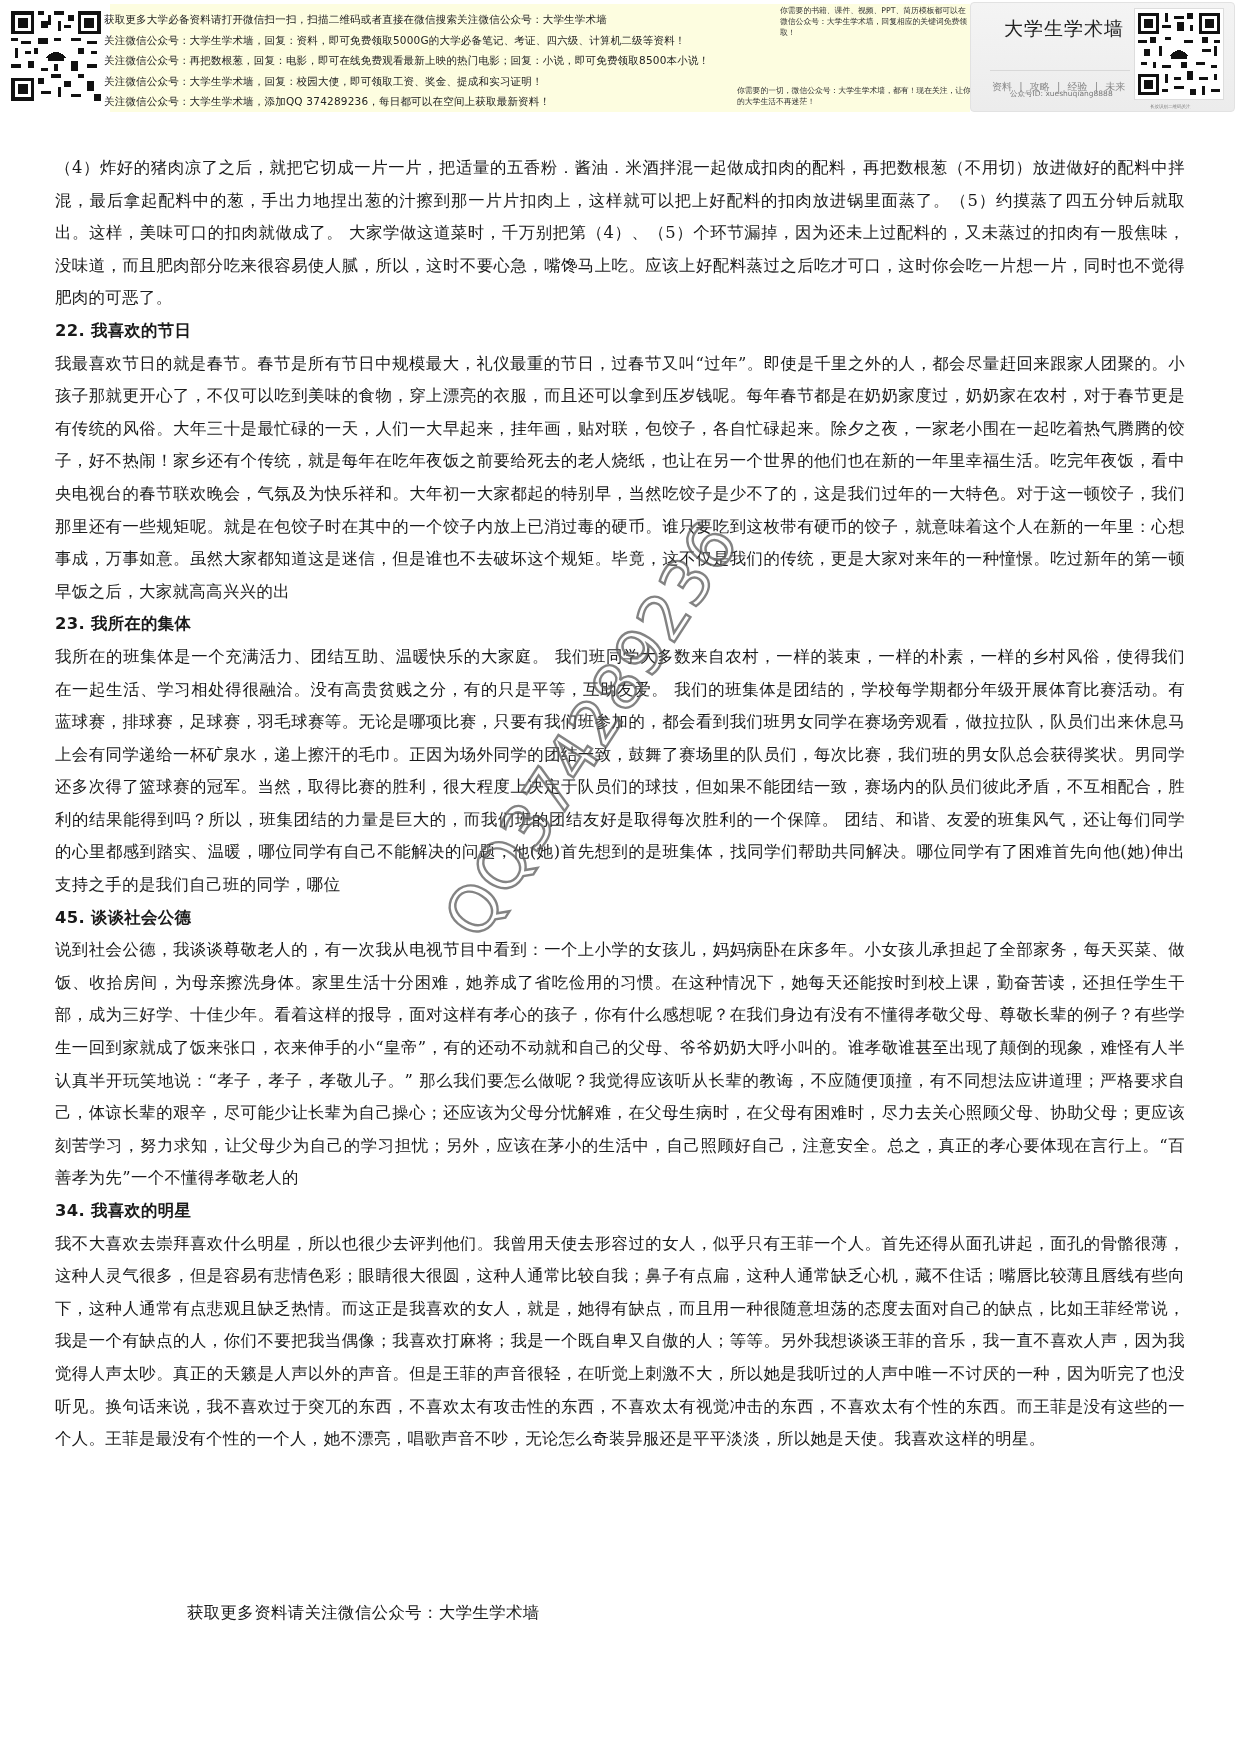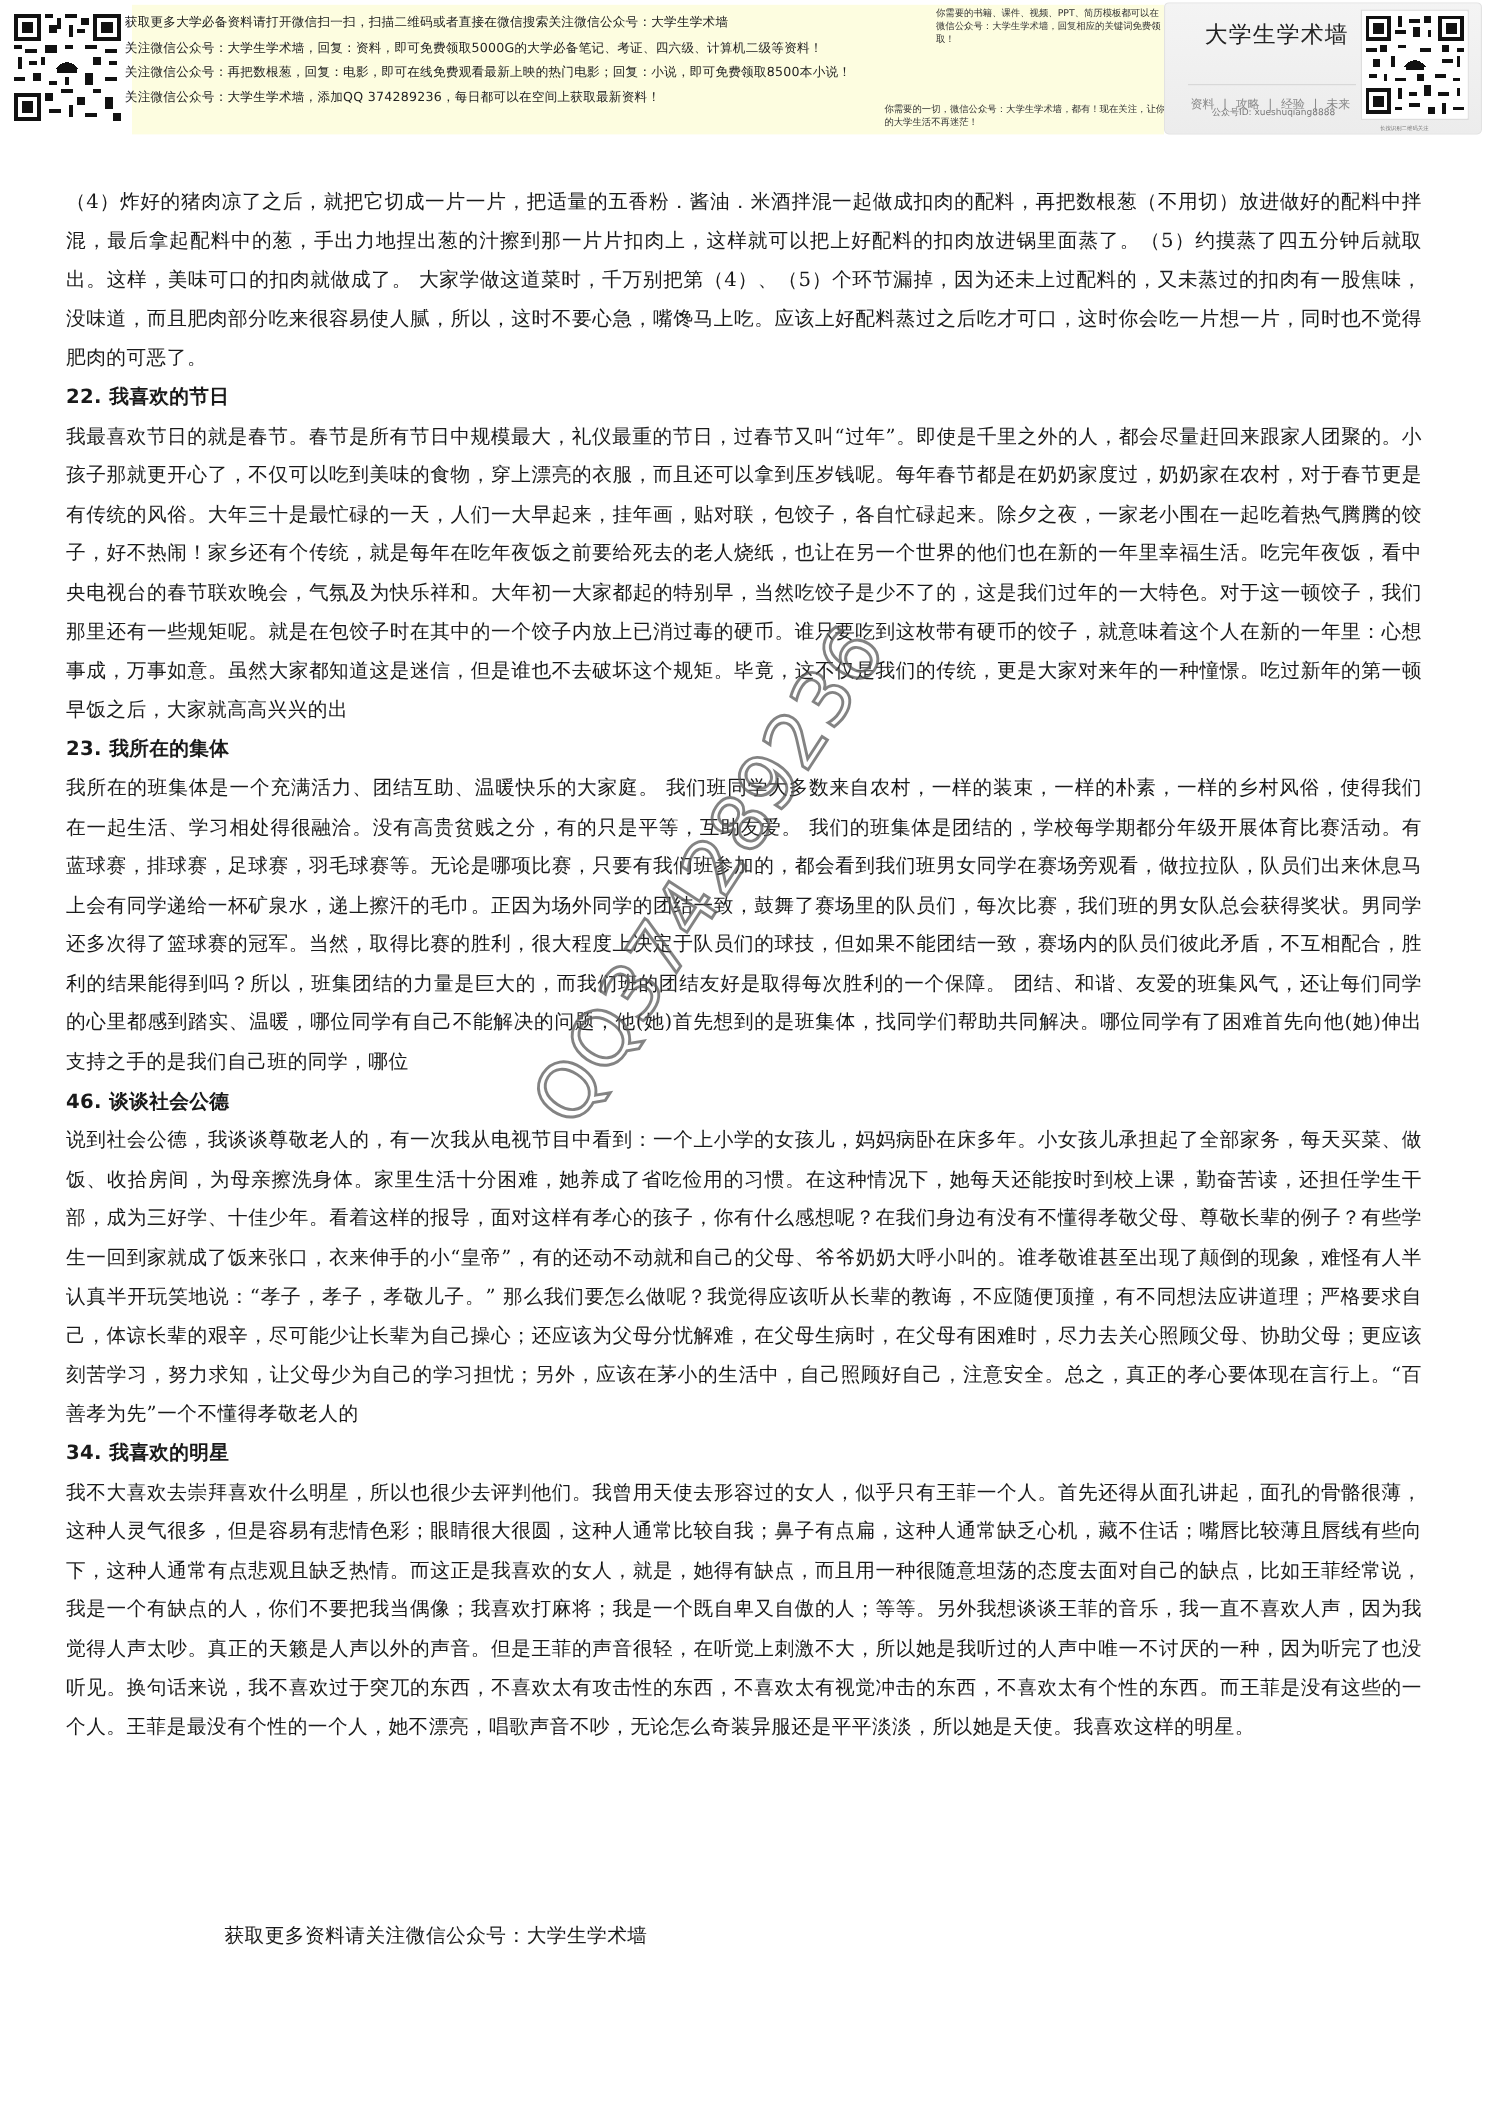--- a/index.html
+++ b/index.html
@@ -87,20 +87,21 @@
           <rect x="19" y="26" width="3" height="1"></rect>
           <rect x="26" y="26" width="2" height="2"></rect>
       </g>
     </svg>
   </div>
 
   <div class="ad-lines">
     <div>获取更多大学必备资料请打开微信扫一扫，扫描二维码或者直接在微信搜索关注微信公众号：大学生学术墙</div>
     <div>关注微信公众号：大学生学术墙，回复：资料，即可免费领取5000G的大学必备笔记、考证、四六级、计算机二级等资料！</div>
     <div>关注微信公众号：再把数根葱，回复：电影，即可在线免费观看最新上映的热门电影；回复：小说，即可免费领取8500本小说！</div>
+    <div>关注微信公众号：大学生学术墙，回复：校园大使，即可领取工资、奖金、提成和实习证明！</div>
     <div>关注微信公众号：大学生学术墙，添加QQ 374289236，每日都可以在空间上获取最新资料！</div>
   </div>
 
   <div class="ad-note-top">你需要的书籍、课件、视频、PPT、简历模板都可以在微信公众号：大学生学术墙，回复相应的关键词免费领取！</div>
   <div class="ad-note-bottom">你需要的一切，微信公众号：大学生学术墙，都有！现在关注，让你的大学生活不再迷茫！</div>
 
   <div class="card"></div>
   <div class="card-title">大学生学术墙</div>
   <div class="card-id">公众号ID: xueshuqiang8888</div>
   <div class="card-divider"></div>
@@ -167,21 +168,21 @@
     <div class="section-title">22. 我喜欢的节日</div>
     <p class="para">我最喜欢节日的就是春节。春节是所有节日中规模最大，礼仪最重的节日，过春节又叫“过年”。即使是千里之外的人，都会尽量赶回来跟家人团聚的。小孩子那就更开心了，不仅可以吃到美味的食物，穿上漂亮的衣服，而且还可以拿到压岁钱呢。每年春节都是在奶奶家度过，奶奶家在农村，对于春节更是有传统的风俗。大年三十是最忙碌的一天，人们一大早起来，挂年画，贴对联，包饺子，各自忙碌起来。除夕之夜，一家老小围在一起吃着热气腾腾的饺子，好不热闹！家乡还有个传统，就是每年在吃年夜饭之前要给死去的老人烧纸，也让在另一个世界的他们也在新的一年里幸福生活。吃完年夜饭，看中央电视台的春节联欢晚会，气氛及为快乐祥和。大年初一大家都起的特别早，当然吃饺子是少不了的，这是我们过年的一大特色。对于这一顿饺子，我们那里还有一些规矩呢。就是在包饺子时在其中的一个饺子内放上已消过毒的硬币。谁只要吃到这枚带有硬币的饺子，就意味着这个人在新的一年里：心想事成，万事如意。虽然大家都知道这是迷信，但是谁也不去破坏这个规矩。毕竟，这不仅是我们的传统，更是大家对来年的一种憧憬。吃过新年的第一顿早饭之后，大家就高高兴兴的出</p>
   </div>
 
   <div>
     <div class="section-title">23. 我所在的集体</div>
     <p class="para">我所在的班集体是一个充满活力、团结互助、温暖快乐的大家庭。 我们班同学大多数来自农村，一样的装束，一样的朴素，一样的乡村风俗，使得我们在一起生活、学习相处得很融洽。没有高贵贫贱之分，有的只是平等，互助友爱。 我们的班集体是团结的，学校每学期都分年级开展体育比赛活动。有蓝球赛，排球赛，足球赛，羽毛球赛等。无论是哪项比赛，只要有我们班参加的，都会看到我们班男女同学在赛场旁观看，做拉拉队，队员们出来休息马上会有同学递给一杯矿泉水，递上擦汗的毛巾。正因为场外同学的团结一致，鼓舞了赛场里的队员们，每次比赛，我们班的男女队总会获得奖状。男同学还多次得了篮球赛的冠军。当然，取得比赛的胜利，很大程度上决定于队员们的球技，但如果不能团结一致，赛场内的队员们彼此矛盾，不互相配合，胜利的结果能得到吗？所以，班集团结的力量是巨大的，而我们班的团结友好是取得每次胜利的一个保障。 团结、和谐、友爱的班集风气，还让每们同学的心里都感到踏实、温暖，哪位同学有自己不能解决的问题，他(她)首先想到的是班集体，找同学们帮助共同解决。哪位同学有了困难首先向他(她)伸出支持之手的是我们自己班的同学，哪位</p>
   </div>
 
   <div>
-    <div class="section-title">46. 谈谈社会公德</div>
+    <div class="section-title">45. 谈谈社会公德</div>
     <p class="para">说到社会公德，我谈谈尊敬老人的，有一次我从电视节目中看到：一个上小学的女孩儿，妈妈病卧在床多年。小女孩儿承担起了全部家务，每天买菜、做饭、收拾房间，为母亲擦洗身体。家里生活十分困难，她养成了省吃俭用的习惯。在这种情况下，她每天还能按时到校上课，勤奋苦读，还担任学生干部，成为三好学、十佳少年。看着这样的报导，面对这样有孝心的孩子，你有什么感想呢？在我们身边有没有不懂得孝敬父母、尊敬长辈的例子？有些学生一回到家就成了饭来张口，衣来伸手的小“皇帝”，有的还动不动就和自己的父母、爷爷奶奶大呼小叫的。谁孝敬谁甚至出现了颠倒的现象，难怪有人半认真半开玩笑地说：“孝子，孝子，孝敬儿子。” 那么我们要怎么做呢？我觉得应该听从长辈的教诲，不应随便顶撞，有不同想法应讲道理；严格要求自己，体谅长辈的艰辛，尽可能少让长辈为自己操心；还应该为父母分忧解难，在父母生病时，在父母有困难时，尽力去关心照顾父母、协助父母；更应该刻苦学习，努力求知，让父母少为自己的学习担忧；另外，应该在茅小的生活中，自己照顾好自己，注意安全。总之，真正的孝心要体现在言行上。“百善孝为先”一个不懂得孝敬老人的</p>
   </div>
 
   <div>
     <div class="section-title">34. 我喜欢的明星</div>
     <p class="para">我不大喜欢去崇拜喜欢什么明星，所以也很少去评判他们。我曾用天使去形容过的女人，似乎只有王菲一个人。首先还得从面孔讲起，面孔的骨骼很薄，这种人灵气很多，但是容易有悲情色彩；眼睛很大很圆，这种人通常比较自我；鼻子有点扁，这种人通常缺乏心机，藏不住话；嘴唇比较薄且唇线有些向下，这种人通常有点悲观且缺乏热情。而这正是我喜欢的女人，就是，她得有缺点，而且用一种很随意坦荡的态度去面对自己的缺点，比如王菲经常说，我是一个有缺点的人，你们不要把我当偶像；我喜欢打麻将；我是一个既自卑又自傲的人；等等。另外我想谈谈王菲的音乐，我一直不喜欢人声，因为我觉得人声太吵。真正的天籁是人声以外的声音。但是王菲的声音很轻，在听觉上刺激不大，所以她是我听过的人声中唯一不讨厌的一种，因为听完了也没听见。换句话来说，我不喜欢过于突兀的东西，不喜欢太有攻击性的东西，不喜欢太有视觉冲击的东西，不喜欢太有个性的东西。而王菲是没有这些的一个人。王菲是最没有个性的一个人，她不漂亮，唱歌声音不吵，无论怎么奇装异服还是平平淡淡，所以她是天使。我喜欢这样的明星。</p>
   </div>
 </div>
 
 <div class="footer">获取更多资料请关注微信公众号：大学生学术墙</div>

